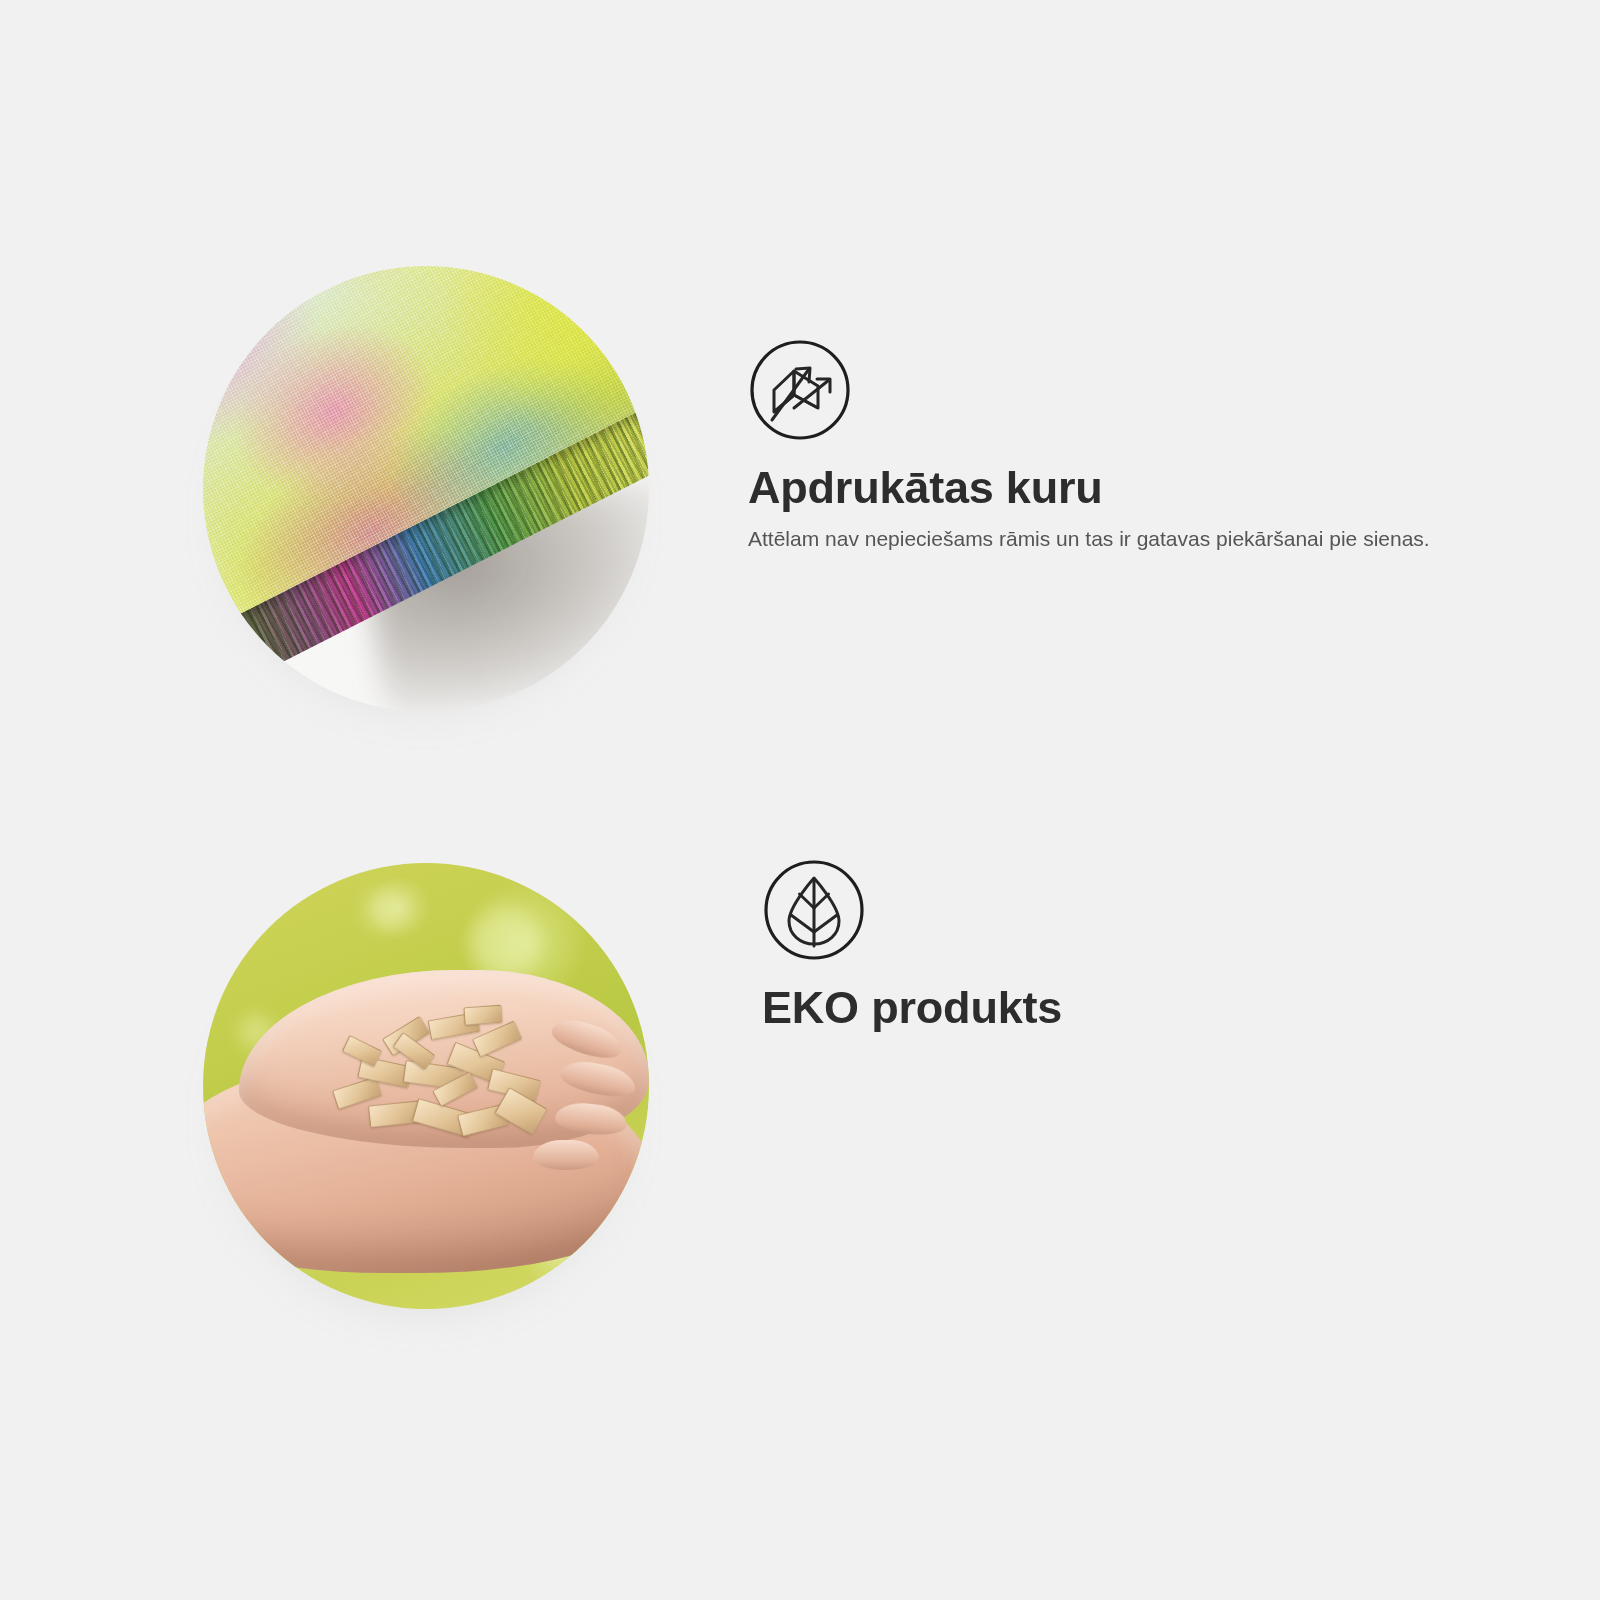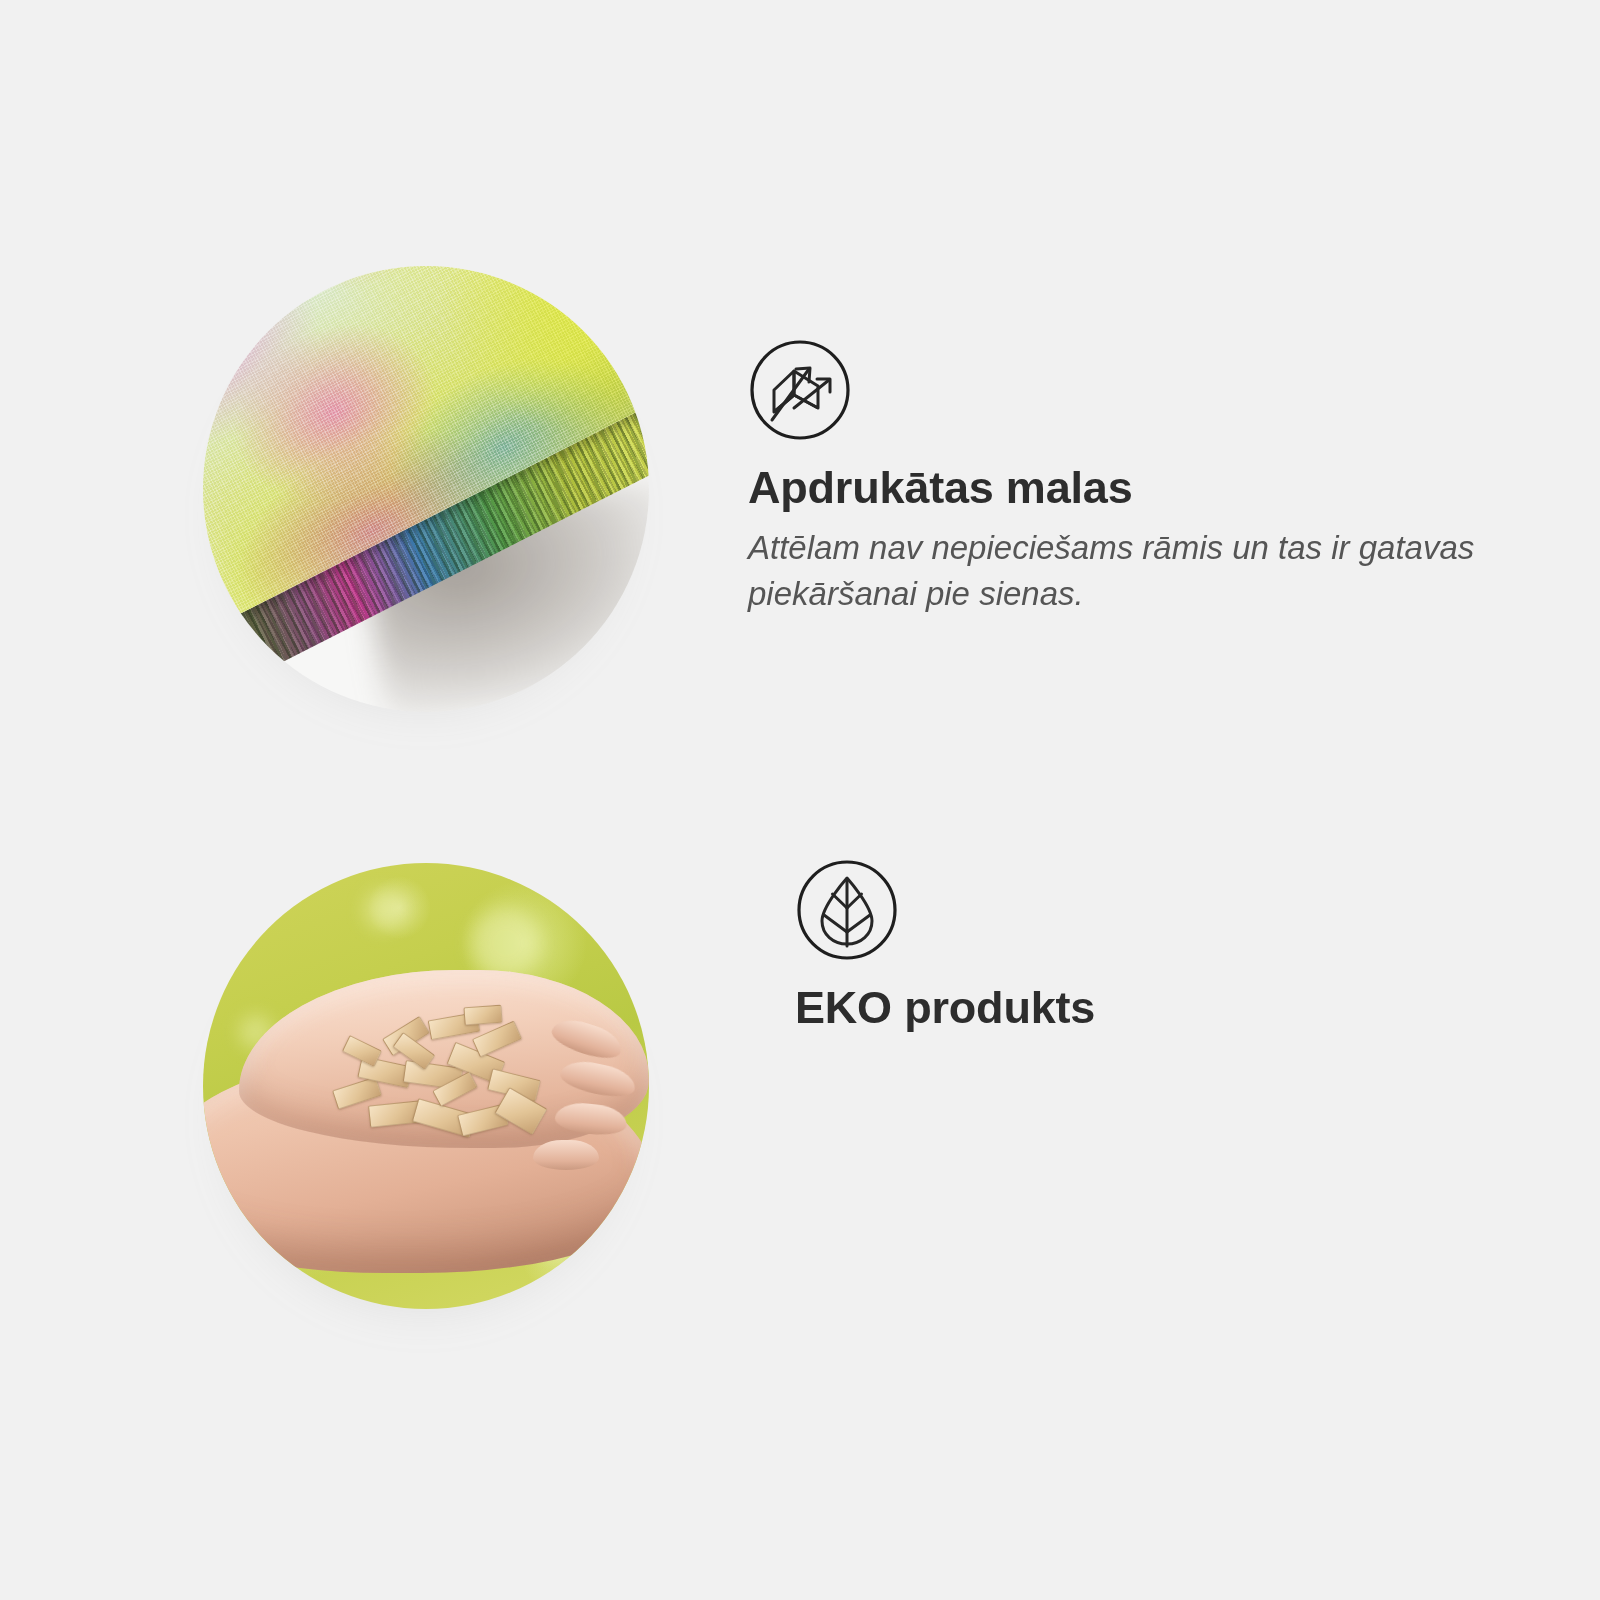--- a/index.html
+++ b/index.html
@@ -229,36 +229,35 @@
     font-size: 45px;
     font-weight: bold;
     color: #2d2d2d;
     letter-spacing: -0.2px;
     line-height: 1.05;
     margin: 22px 0 14px 0;
     white-space: nowrap;
   }
 
   .feature-desc {
-    font-size: 33px;
+    font-size: 21px;
     color: #555555;
     line-height: 1.38;
     max-width: 730px;
-    font-style: italic;
   }
 
   
   #feature-edges      { left: 0;   top: 0; }
   #feature-eco        { left: 0;   top: 0; }
 
   .media-1 { position: absolute; left: 203px; top: 266px; }
   .media-2 { position: absolute; left: 203px; top: 863px; }
 
   .text-1  { position: absolute; left: 748px; top: 338px; width: 760px; }
-  .text-2  { position: absolute; left: 795px; top: 858px; width: 740px; }
+  .text-2  { position: absolute; left: 762px; top: 858px; width: 740px; }
 </style>
 </head>
 <body>
 
 <div class="page">
 
   <section class="feature" id="feature-edges">
 
     <div class="feature-media media-1">
       <div class="photo-shadow" style="left:6px; top:40px;"></div>
@@ -282,21 +281,21 @@
           <path d="M46 57 L46 33 L70 48 L70 70 Z" stroke="#262626" stroke-width="3" fill="none" stroke-linejoin="round"></path>
           <path d="M26 74 L46 57 L70 70" stroke="#262626" stroke-width="3" fill="none" stroke-linejoin="round"></path>
 
           <path d="M24 82 L61 31" stroke="#262626" stroke-width="3" stroke-linecap="round"></path>
           <path d="M48 31 L62 30 L61 44" stroke="#262626" stroke-width="3" fill="none" stroke-linejoin="round" stroke-linecap="round"></path>
 
           <path d="M46 70 L81 42" stroke="#262626" stroke-width="3" stroke-linecap="round"></path>
           <path d="M69 41 L82 41 L82 54" stroke="#262626" stroke-width="3" fill="none" stroke-linejoin="round" stroke-linecap="round"></path>
         </svg>
       </span>
-      <h2 class="feature-title">Apdrukātas malas</h2>
+      <h2 class="feature-title">Apdrukātas kuru</h2>
       <p class="feature-desc">Attēlam nav nepieciešams rāmis un tas ir gatavas piekāršanai pie sienas.</p>
     </div>
   </section>
 
   <section class="feature" id="feature-eco">
 
     <div class="feature-media media-2">
       <div class="photo-shadow" style="left:6px; top:46px;"></div>
       <div class="photo-circle">
         <div class="eco-scene">

